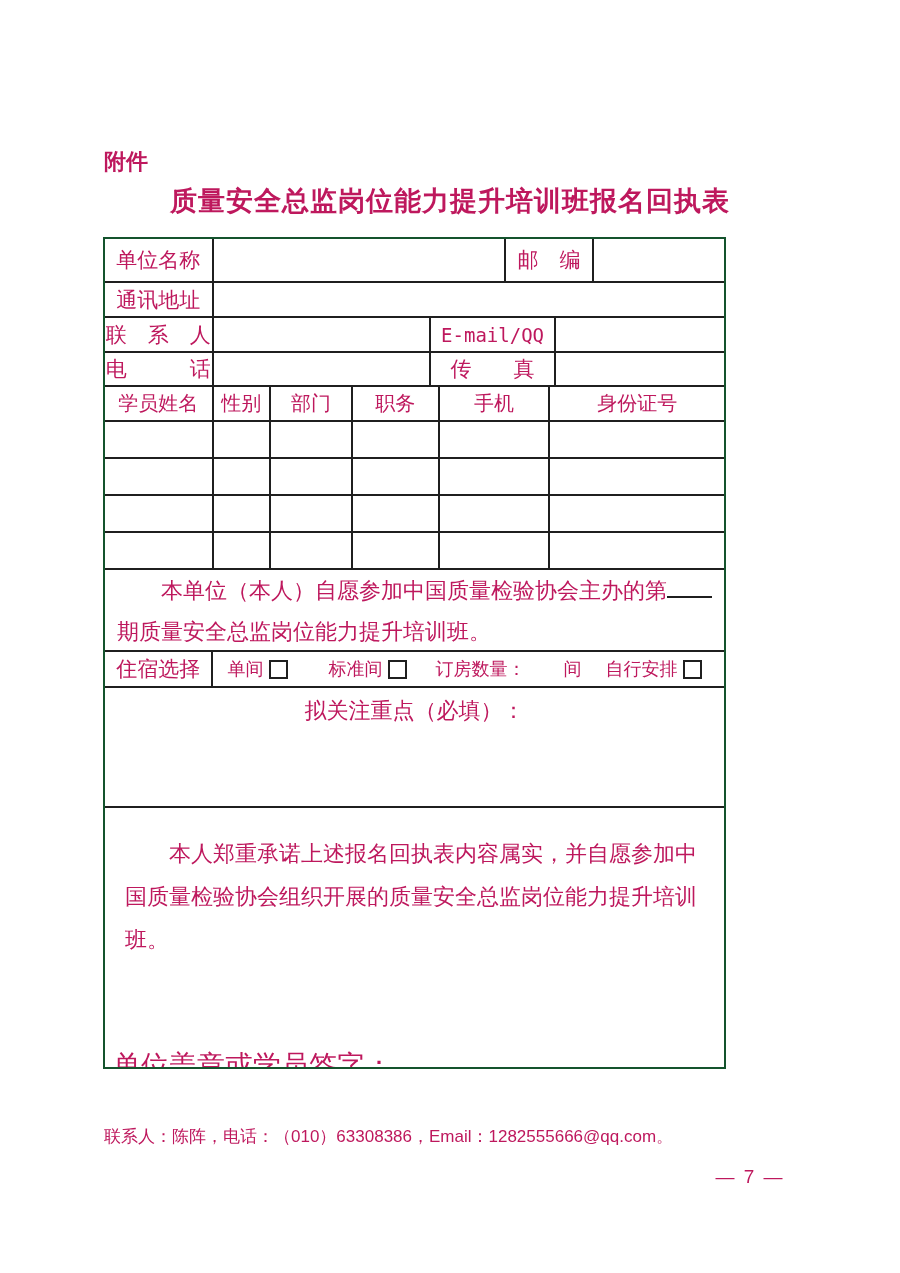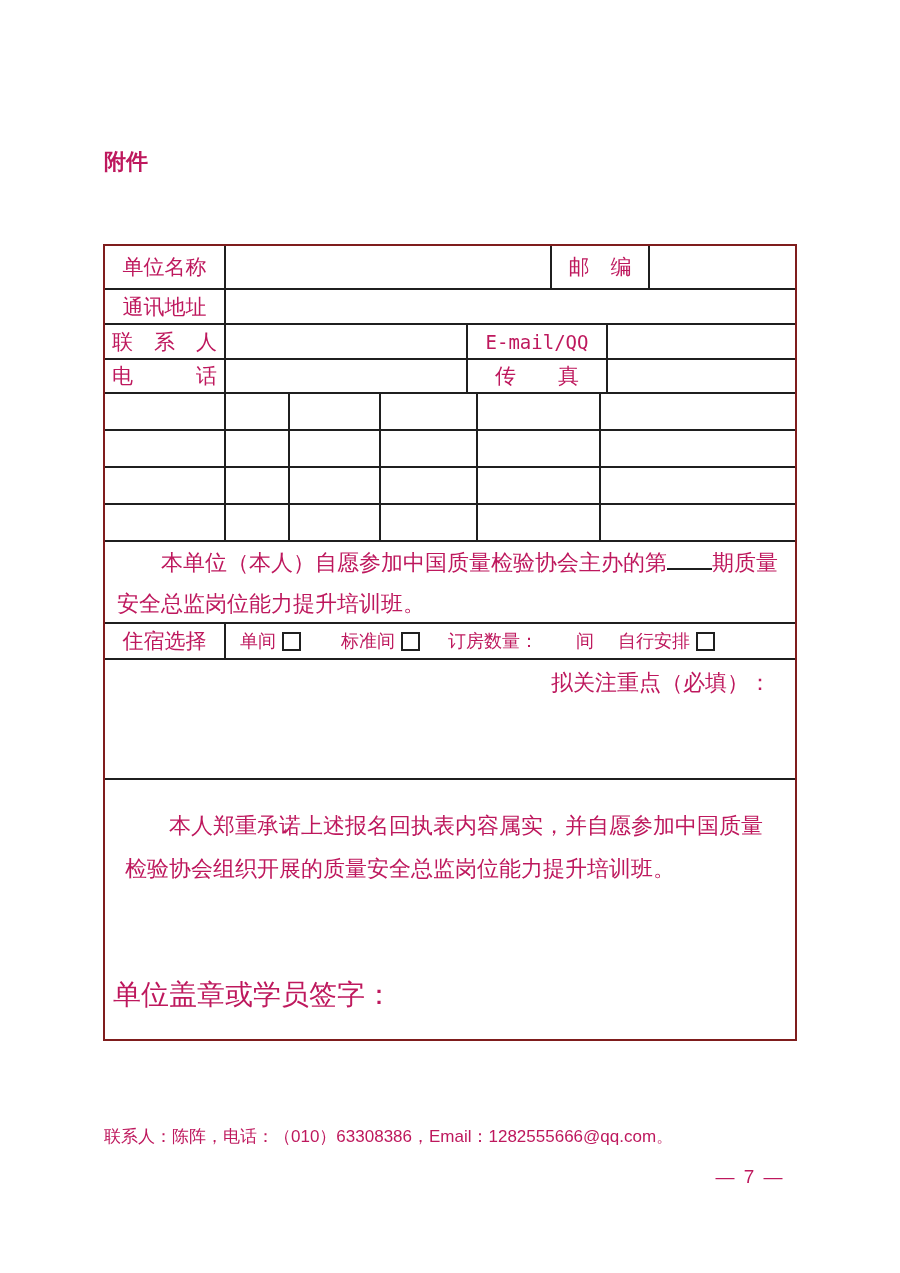--- a/index.html
+++ b/index.html
@@ -5,22 +5,22 @@
   html,body { margin:0; padding:0; background:#ffffff; }
   .page {
     position:relative; width:900px; height:1273px; background:#ffffff;
     color:#be185d; font-family:"Liberation Sans", sans-serif;
     overflow:hidden;
   }
   .attachment { position:absolute; left:104px; top:147px; font-size:22px; font-weight:700; }
   .doc-title  { position:absolute; left:0; top:183px; width:900px; text-align:center;
                 font-size:27px; font-weight:700; letter-spacing:1px; }
 
-  .form-table { position:absolute; left:103px; top:244px; width:694px;
-                border:2px solid #7f1d1d; box-sizing:border-box; }
+  .form-table { position:absolute; left:103px; top:237px; width:623px;
+                border:2px solid #14532d; box-sizing:border-box; }
   .row  { display:flex; border-bottom:2px solid #1f1f1f; box-sizing:border-box; }
   .row:last-child { border-bottom:none; }
   .c    { border-right:2px solid #1f1f1f; box-sizing:border-box; display:flex;
           align-items:center; justify-content:center; font-size:21px; overflow:hidden; }
   .c:last-child { border-right:none; }
   .c.left { justify-content:flex-start; }
   .c.block { display:block; }
 
   .h44{height:44px} .h35{height:35px} .h34{height:34px} .h37{height:37px}
   .h82{height:82px} .h36{height:36px} .h120{height:120px} .h259{height:259px}
@@ -38,37 +38,38 @@
   .blank-line { display:inline-block; width:45px; height:2px; background:#1f1f1f;
                 vertical-align:baseline; }
 
   .accom-cell { padding-left:14px; font-size:18px; }
   .accom-seg  { display:flex; align-items:center; }
   .cbox { display:inline-block; width:15px; height:15px; border:2px solid #1f1f1f;
           margin-left:6px; }
   .gap40{margin-right:40px} .gap28{margin-right:28px} .gap38{margin-right:38px}
   .gap24{margin-right:24px}
 
-  .focus-cell { padding:8px 24px; font-size:22px; text-align:right; }
+  .focus-cell { padding:8px 24px; font-size:22px; text-align:center; }
 
   .commit-cell  { padding:8px; }
   .commit-text  { margin:16px 12px 0; text-indent:44px; font-size:22px; line-height:43px; }
   .sig-line  { margin-top:86px; text-align:left; font-size:28px; }
   .date-line { margin-top:22px; text-align:right; padding-right:40px; font-size:24px; }
 
   .footer-contact { position:absolute; left:104px; top:1125px; font-size:17px; }
   .page-number    { position:absolute; left:690px; top:1166px; width:120px;
                     text-align:center; font-size:19px; letter-spacing:2px; }
 </style>
 </head>
 <body>
 
 <div class="page">
 
   <div class="attachment">附件</div>
+  <div class="doc-title">质量安全总监岗位能力提升培训班报名回执表</div>
 
   <div class="form-table">
 
     <div class="row h44">
       <div class="c w121">单位名称</div>
       <div class="c w326"></div>
       <div class="c w98">邮　编</div>
       <div class="c w145"></div>
     </div>
 
@@ -84,20 +85,28 @@
       <div class="c w187"></div>
     </div>
 
     <div class="row h34">
       <div class="c w121">电　　　话</div>
       <div class="c w242"></div>
       <div class="c w140">传　　真</div>
       <div class="c w187"></div>
     </div>
 
+    <div class="row h35">
+      <div class="c w121 hdr">学员姓名</div>
+      <div class="c w64 hdr">性别</div>
+      <div class="c w91 hdr">部门</div>
+      <div class="c w97 hdr">职务</div>
+      <div class="c w123 hdr">手机</div>
+      <div class="c w194 hdr">身份证号</div>
+    </div>
 
     <div class="row h37">
       <div class="c w121"></div>
       <div class="c w64"></div>
       <div class="c w91"></div>
       <div class="c w97"></div>
       <div class="c w123"></div>
       <div class="c w194"></div>
     </div>
     <div class="row h37">

